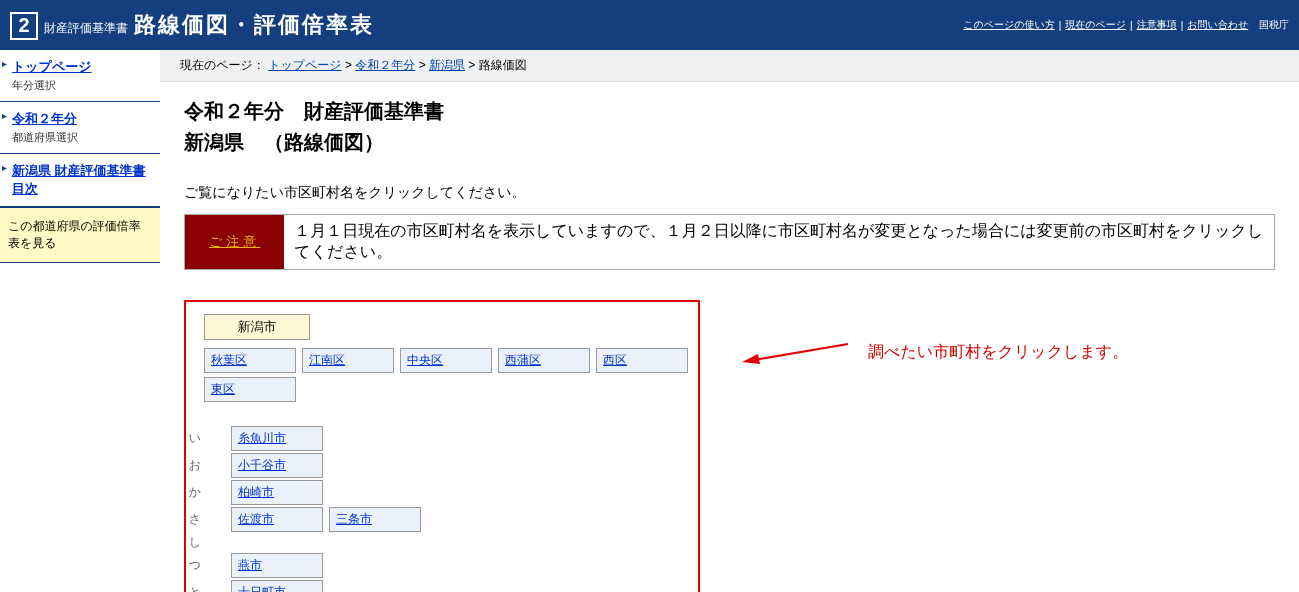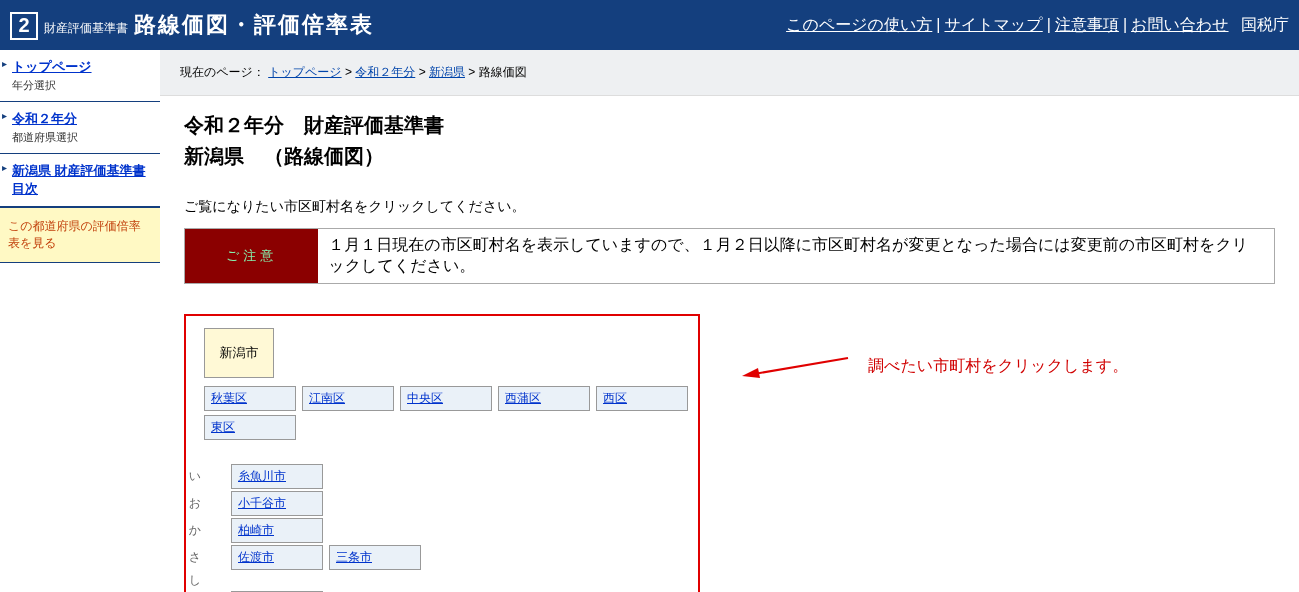--- a/index.html
+++ b/index.html
@@ -22,21 +22,21 @@
     width: 28px; height: 28px;
     display: flex; align-items: center; justify-content: center;
     font-size: 20px; font-weight: bold;
     position: relative;
   }
   .logo-box::before {
     content: ""; position: absolute; top: -4px; left: -4px; right: -4px; bottom: -4px;
   }
   .header-sub { font-size: 12px; }
   .header-title { font-size: 22px; font-weight: bold; letter-spacing: 2px; }
-  .header-links { font-size: 16px; display: flex; align-items: center; gap: 4px; }
+  .header-links { font-size: 10px; display: flex; align-items: center; gap: 4px; }
   .header-links a { color: #fff; }
   .header-links .divider { color: #fff; }
 
   
   .layout { display: flex; }
   .sidebar { width: 160px; flex-shrink: 0; }
   .main { flex: 1; padding: 0; background: #fff; }
 
   
   .side-item {
@@ -51,58 +51,59 @@
     content: "▸"; color: #143f7e; position: absolute; left: 2px; top: 8px; font-size: 10px;
   }
   .side-highlight {
     background: #fff9c4;
     padding: 10px 8px;
     border-top: 1px solid #143f7e;
     border-bottom: 1px solid #143f7e;
     font-size: 12px;
     color: #990000;
   }
-  .side-highlight a { color: #c2410c; text-decoration: none; }
+  .side-highlight a { color: #000000; text-decoration: none; }
 
   
   .breadcrumb {
     background: #eef0f2;
-    padding: 14px 20px;
+    padding: 7px 20px;
     font-size: 12px;
     border-bottom: 1px solid #ddd;
   }
   .breadcrumb a { color: #0044aa; }
 
   
   .content { padding: 16px 24px; }
   .page-title-1, .page-title-2 { font-size: 20px; font-weight: bold; margin-bottom: 4px; }
   .instruction { margin: 28px 0 12px 0; font-size: 14px; }
 
   .notice-row { display: flex; border: 1px solid #aaa; align-items:stretch; margin-bottom: 30px; }
   .notice-label {
-    background: #8b0000; color: #86efac; padding: 6px 41px; font-size: 13px; letter-spacing: 4px;
+    background: #8b0000; color: #eab308; padding: 6px 24px; font-size: 13px; letter-spacing: 4px;
     flex-shrink: 0;
     display: flex;
     align-items: center;
     justify-content: center;
+    text-decoration: underline;
   }
   .notice-text { padding: 6px 10px; font-size: 16px; }
 
   
   .muni-wrap { position: relative; display: flex; align-items: flex-start; gap: 40px; }
   .muni-box {
     border: 2px solid #e00000;
     padding: 12px 10px 10px 0;
   }
   .city-header {
     background: #fff9d6;
     border: 1px solid #999;
-    padding: 15px 0;
+    padding: 3px 0;
     text-align: center;
-    width: 70px;
+    width: 106px;
     margin-left: 18px;
     margin-bottom: 8px;
     font-size: 13px;
   }
   .ward-row { display: flex; gap: 6px; margin-left: 18px; margin-bottom: 4px; }
   .ward-cell, .city-cell {
     border: 1px solid #999;
     background: #eaf1f8;
     padding: 3px 6px;
     width: 92px;
@@ -128,21 +129,21 @@
 
 <div class="header">
   <div class="header-left">
     <div class="logo-box">2</div>
     <span class="header-sub">財産評価基準書</span>
     <span class="header-title">路線価図・評価倍率表</span>
   </div>
   <div class="header-links">
     <a href="#">このページの使い方</a>
     <span class="divider">|</span>
-    <a href="#">サイトマップ</a>
+    <a href="#">現在のページ</a>
     <span class="divider">|</span>
     <a href="#">注意事項</a>
     <span class="divider">|</span>
     <a href="#">お問い合わせ</a>
     &nbsp;
     <span>国税庁</span>
   </div>
 </div>
 
 <div class="layout">

